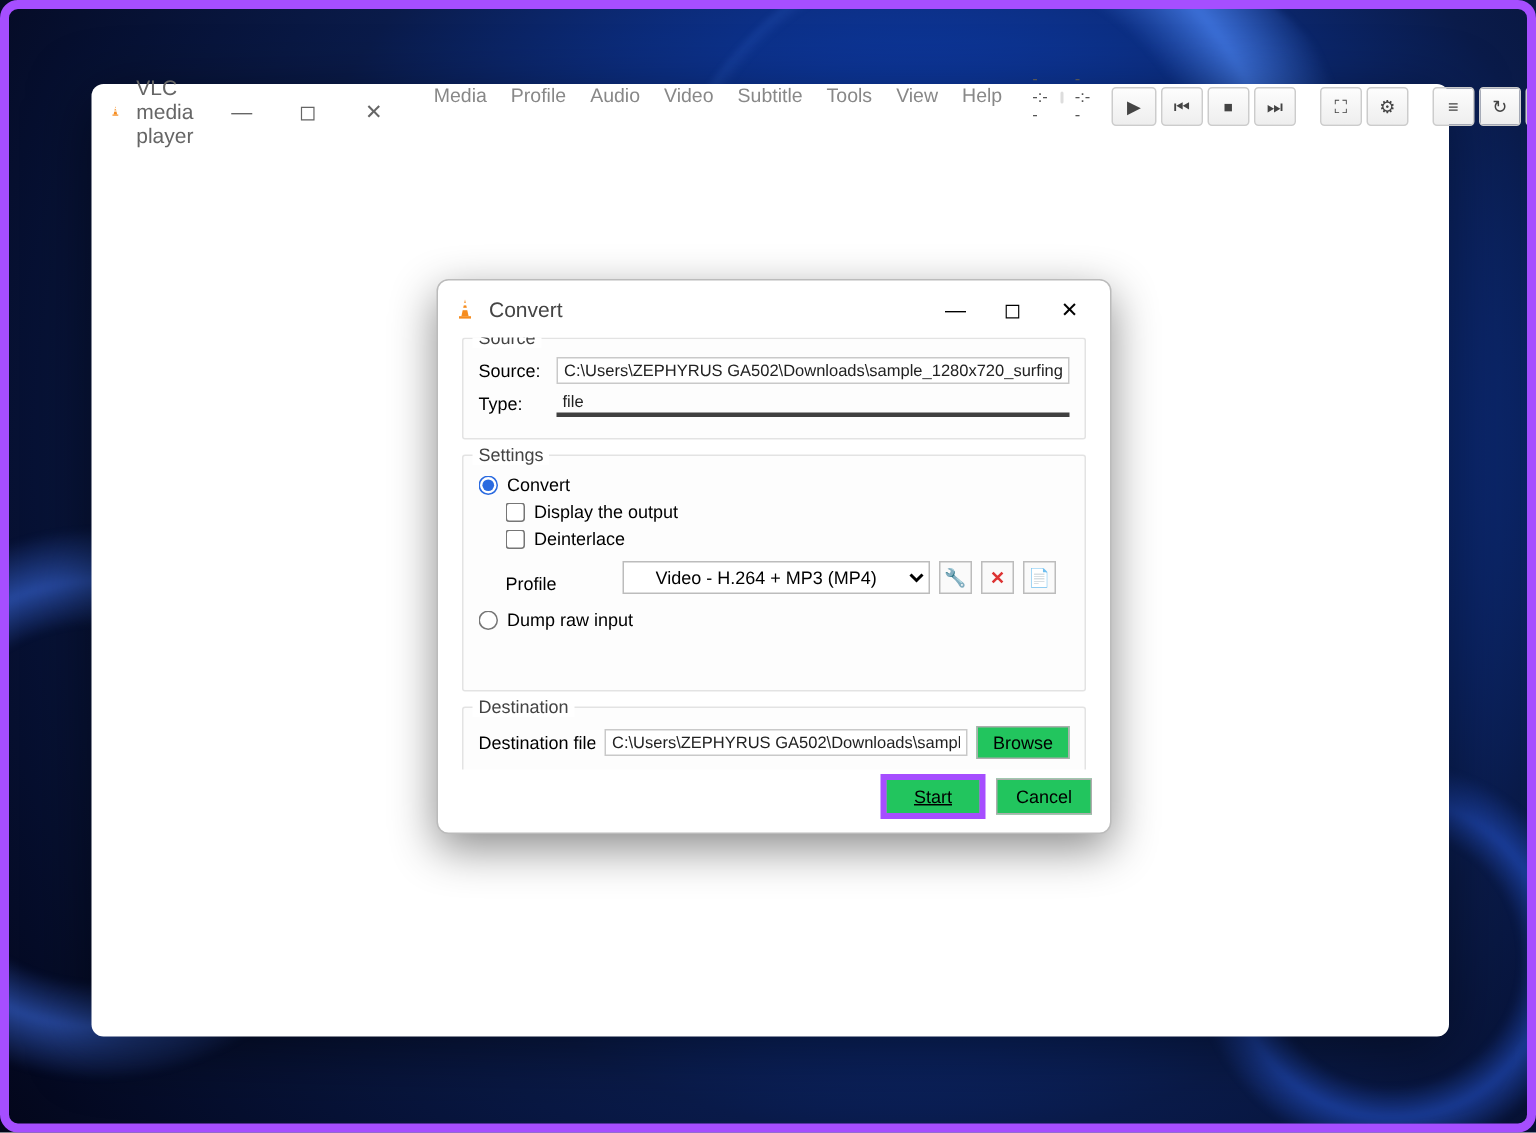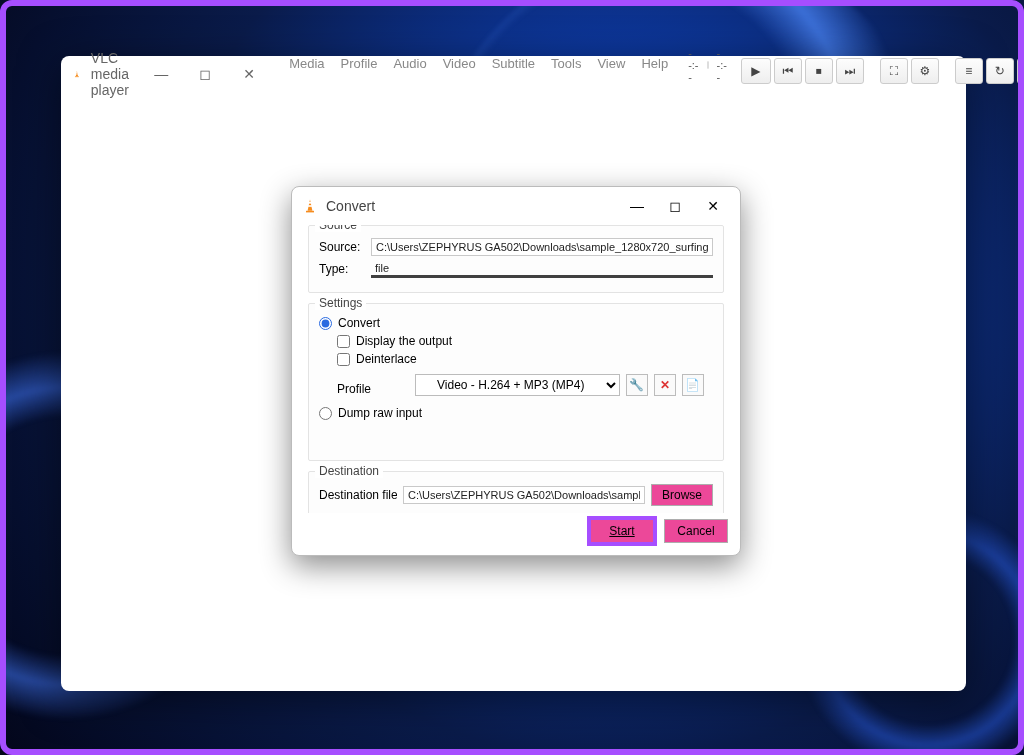--- a/index.html
+++ b/index.html
@@ -58,21 +58,21 @@
   .row{ display:flex; align-items:center; gap:6px; margin:4px 0; }
   .lbl{ color:#000000; }
   .txtin{ flex:1; height:18px; border:1px solid #c9c9c9; background:#fff; padding:1px 4px; font-size:11px; font-family:inherit; color:#222;}
   .under{ border:none; border-bottom:3px solid #404040; background:transparent; }
   input[type=radio], input[type=checkbox]{ accent-color:#2a6ae0; margin:0; }
   .profile-row{ display:flex; align-items:flex-end; gap:6px; margin:8px 0 2px; }
   select.profile{ width:205px; height:22px; border:1px solid #bcbcbc; font-size:12px; padding:1px 17px; background:#fff;}
   .iconbtn{ width:22px; height:22px; border:1px solid #bcbcbc; background:#fafafa; display:flex; align-items:center; justify-content:center; font-size:12px;}
   .iconbtn.red{ color:#d33; font-weight:bold;}
   .dlg-footer{ padding:6px 12px 12px; display:flex; justify-content:flex-end; gap:10px; }
-  .btn{ height:24px; min-width:64px; border:1px solid #adadad; background:#ec4899; font-size:12px; padding:2px 10px;}
+  .btn{ height:24px; min-width:64px; border:1px solid #adadad; background:#22c55e; font-size:12px; padding:2px 10px;}
   .btn.start{ outline:4px solid #a64eff; outline-offset:-1px;text-decoration:underline; }
   .browse{ height:22px; min-width:58px; }
 
   
   .cone svg{ display:block; width:100%; height:100%; }
 
 </style>
 </head>
 <body>
 

